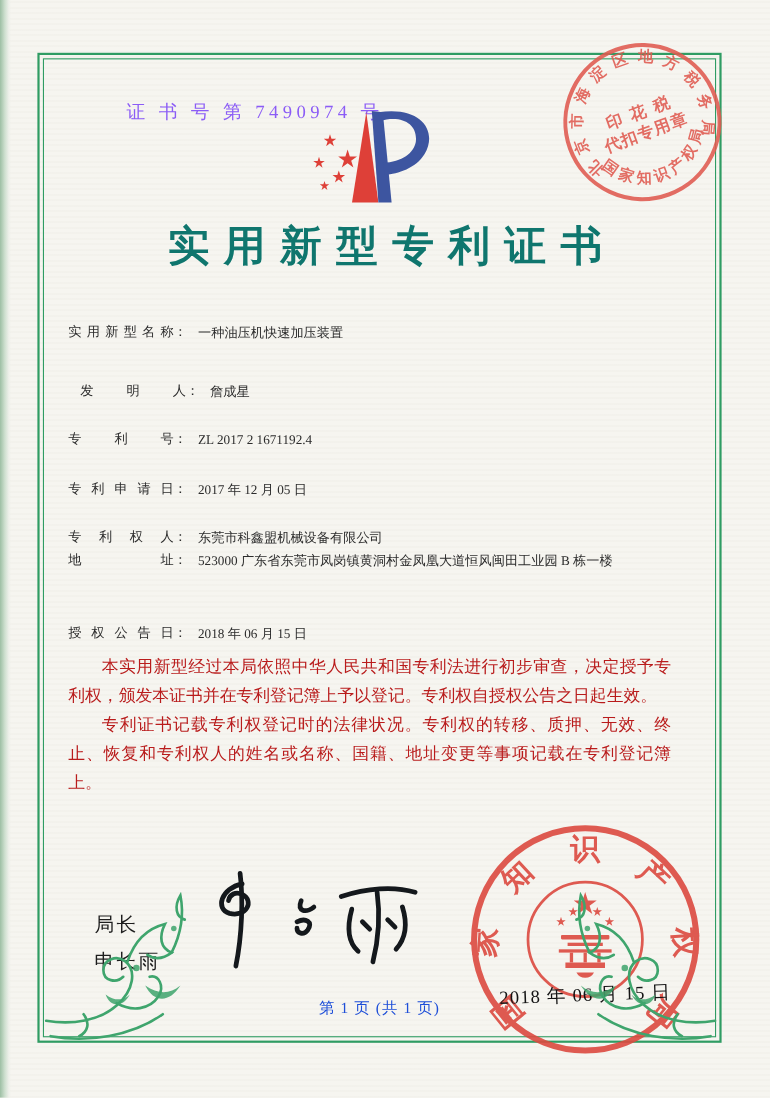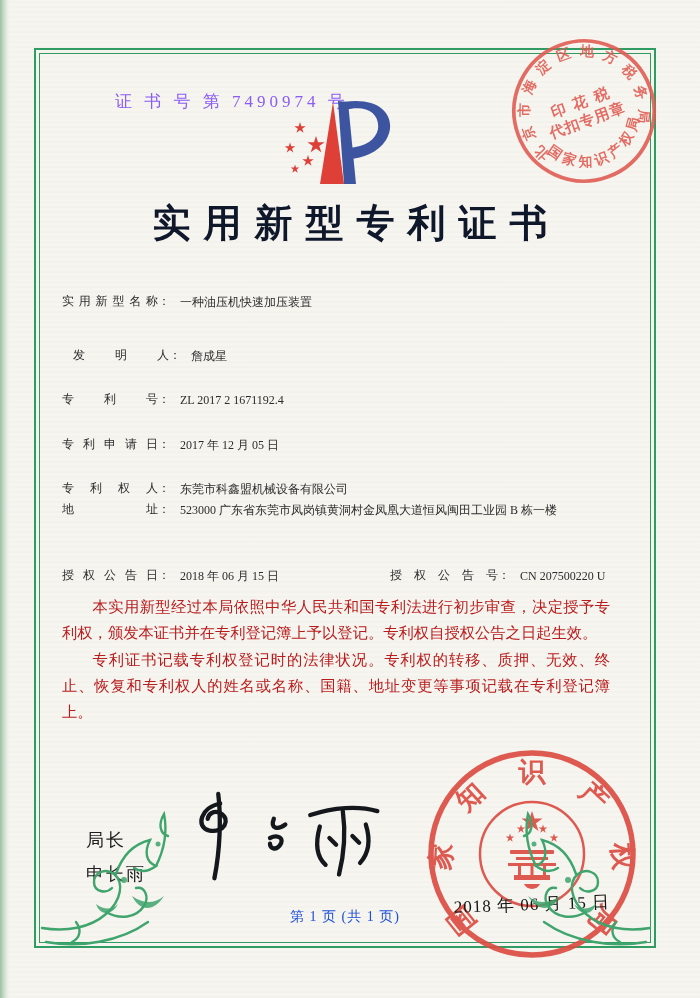--- a/index.html
+++ b/index.html
@@ -30,21 +30,21 @@
   }
   .cert-number {
     position:absolute; left:95px; top:90px;
     font-size:17px; letter-spacing:4px; color:#8b5cf6;margin-left:20px;
   }
   .logo { position:absolute; left:280px; top:98px; }
   .tax-stamp { position:absolute; left:499px; top:24px; opacity:.88; }
   .page-title {
     position:absolute; left:0; top:198px; width:700px;
     text-align:center; font-size:38px; font-weight:700;
-    letter-spacing:13px; padding-left:13px; color:#0f172a;
+    letter-spacing:13px; padding-left:13px; color:#0f766e;
   }
   .field-row { position:absolute; left:62px; width:560px; font-size:12px; color:#2c2c2c; }
   .flabel {
     display:inline-block; width:96px; vertical-align:top;
     text-align:justify; text-align-last:justify; font-weight:500;
   }
   .fcolon { display:inline-block; vertical-align:top; margin-right:10px; }
   .fvalue { display:inline-block; vertical-align:top; max-width:440px; line-height:1.55; }
   .f-name     { top:293px; }
   .f-inventor { top:347px;margin-left:11px; }
@@ -155,23 +155,20 @@
   <span class="flabel">专利申请日</span><span class="fcolon">：</span><span class="fvalue">2017 年 12 月 05 日</span>
 </div>
 <div class="field-row f-patentee">
   <span class="flabel">专利权人</span><span class="fcolon">：</span><span class="fvalue">东莞市科鑫盟机械设备有限公司</span>
 </div>
 <div class="field-row f-address">
   <span class="flabel">地址</span><span class="fcolon">：</span><span class="fvalue">523000 广东省东莞市凤岗镇黄洞村金凤凰大道恒风闽田工业园 B 栋一楼</span>
 </div>
 <div class="field-row f-grant">
   <span class="flabel">授权公告日</span><span class="fcolon">：</span><span class="fvalue">2018 年 06 月 15 日</span>
-  <span class="grant-right">
-    <span class="flabel">授权公告号</span><span class="fcolon">：</span><span class="fvalue">CN 207500220 U</span>
-  </span>
 </div>
 
 <div class="body-text">
   <p>本实用新型经过本局依照中华人民共和国专利法进行初步审查，决定授予专利权，颁发本证书并在专利登记簿上予以登记。专利权自授权公告之日起生效。</p>
   <p>专利证书记载专利权登记时的法律状况。专利权的转移、质押、无效、终止、恢复和专利权人的姓名或名称、国籍、地址变更等事项记载在专利登记簿上。</p>
 </div>
 
 <div class="sig-title">局长</div>
 <div class="sig-name">申长雨</div>
 <svg class="signature-svg" width="230" height="100" viewBox="0 0 240 100">

